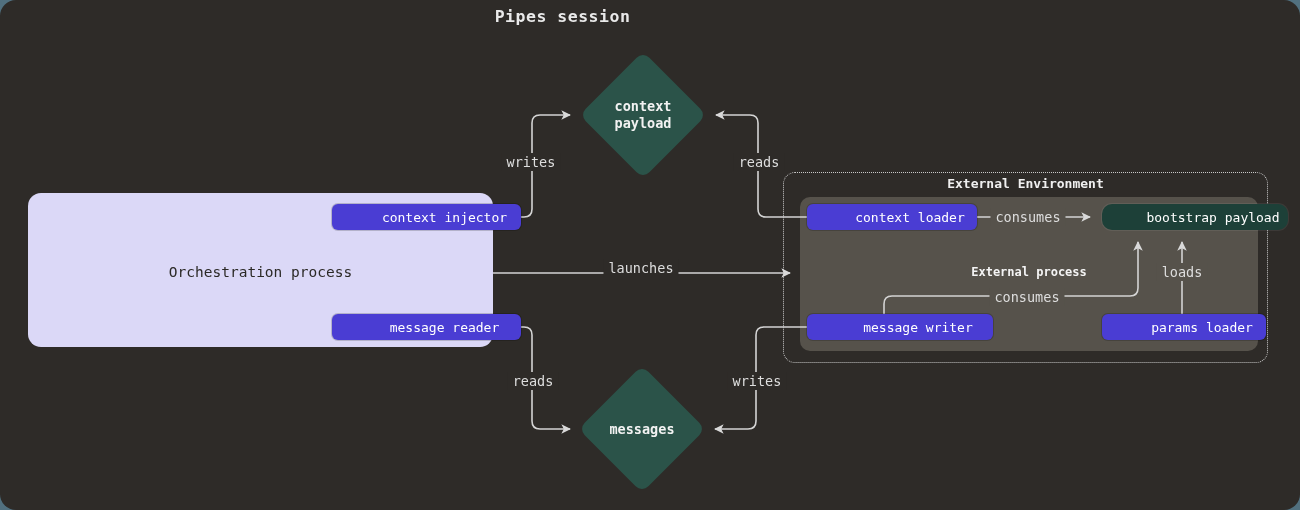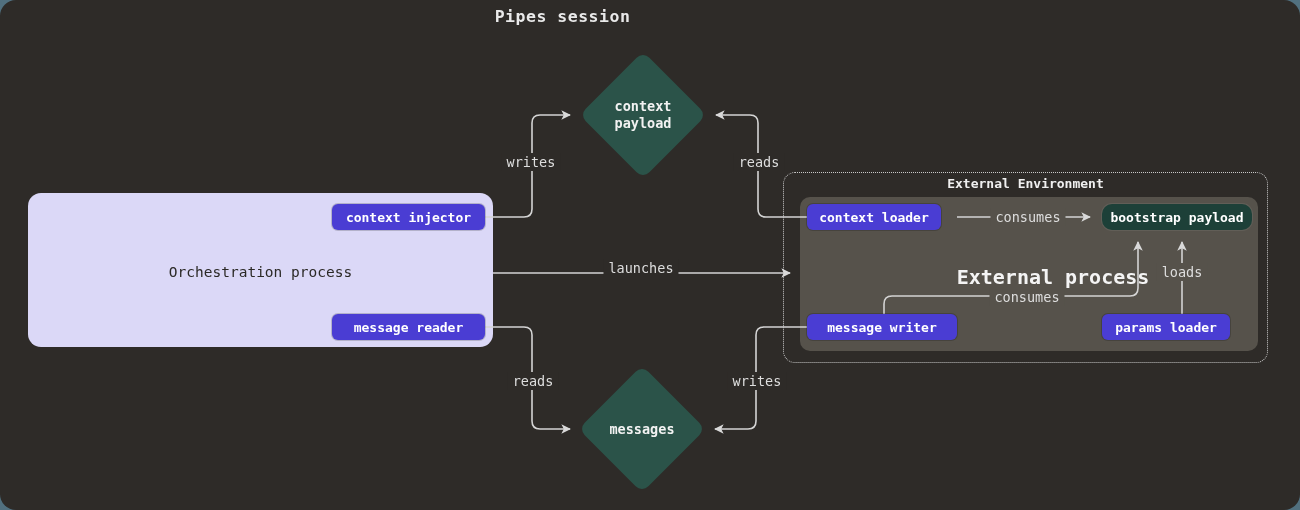--- a/index.html
+++ b/index.html
@@ -47,29 +47,30 @@
   #external-env-label{
     left:783px;top:176px;width:485px;text-align:center;
     color:#f0f0f0;font-size:13px;font-weight:bold;
   }
   #external-process-box{
     left:800px;top:197px;width:458px;height:154px;
     background:#56524b;border-radius:10px;
   }
   #external-process-label{
     left:800px;top:265px;width:458px;text-align:center;
-    color:#f4f4f4;font-size:20px;font-weight:bold;padding-left:24px;
+    color:#f4f4f4;font-size:12px;font-weight:bold;
   }
   
   .pill{
     display:flex;align-items:center;justify-content:center;
     height:26px;border-radius:6px;
     background:#4a3dd3;color:#fff;
-    font-size:13px;font-weight:bold;
+    font-size:13px;font-weight:normal;
     box-shadow:0 0 0 1px rgba(0,0,0,0.18);
+    padding-left:36px;
   }
   .pill.green{background:#1d4038;box-shadow:0 0 0 1px rgba(255,255,255,0.07);border-radius:10px;}
   #btn-context-injector{left:332px;top:204px;width:153px;}
   #btn-message-reader {left:332px;top:314px;width:153px;}
   #btn-context-loader {left:807px;top:204px;width:134px;}
   #btn-bootstrap      {left:1102px;top:204px;width:150px;}
   #btn-message-writer {left:807px;top:314px;width:150px;}
   #btn-params-loader  {left:1102px;top:314px;width:128px;}
   
   #edges{position:absolute;left:0;top:0;pointer-events:none;}

